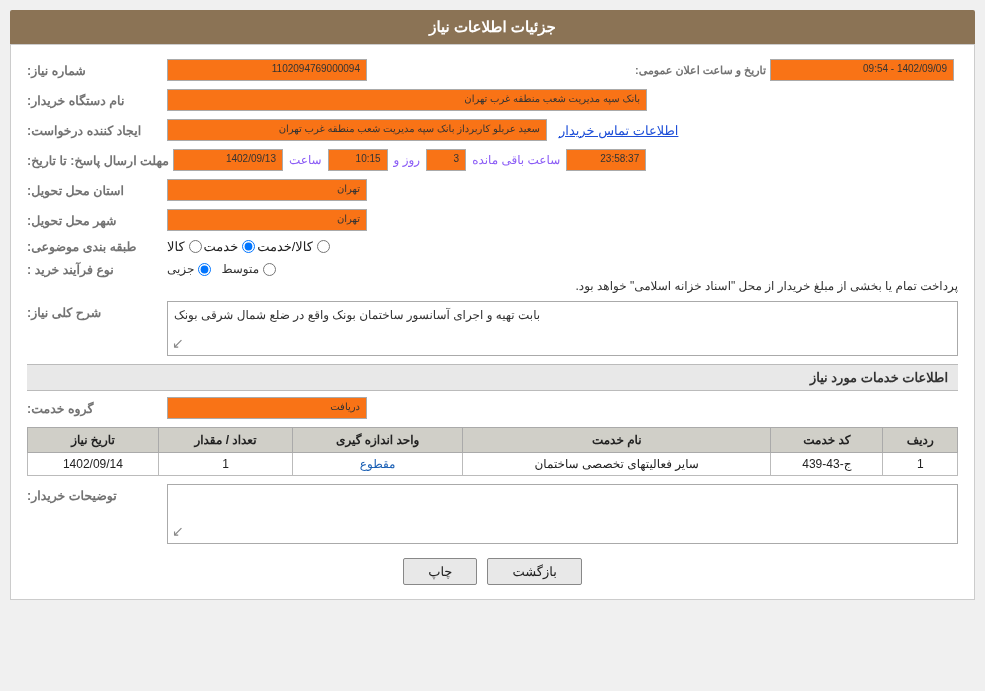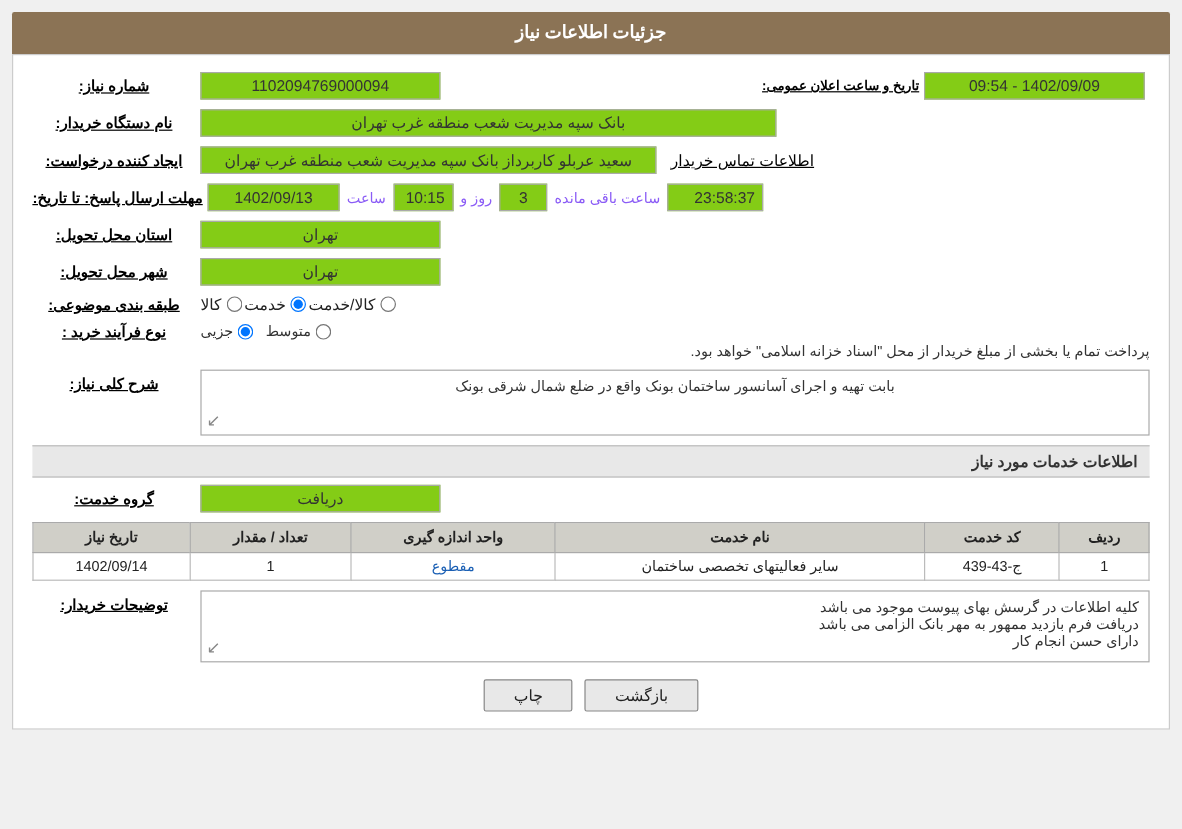--- a/index.html
+++ b/index.html
@@ -18,56 +18,53 @@
     }
     .header-bar {
       background: #8B7355;
       color: #fff;
       text-align: center;
       padding: 8px 12px;
       font-size: 15px;
       font-weight: bold;
       border-radius: 2px 2px 0 0;
       margin-bottom: 0;
-      font-family: Liberation Serif, serif;
     }
     .main-card {
       background: #fff;
       border: 1px solid #ccc;
       padding: 14px 16px;
     }
     .form-row {
       display: flex;
       align-items: center;
       margin-bottom: 8px;
       flex-direction: row-reverse;
     }
     .form-label {
       min-width: 140px;
-      text-align: center;
+      text-align: left;
       font-weight: bold;
-      color: #000000;
+      color: #737373;
       padding-right: 4px;
       font-size: 12.5px;
-      text-decoration: underline;
     }
     .input-box {
       border: 1px solid #aaa;
-      background: #84cc16;
+      background: #f97316;
       padding: 3px 6px;
       min-height: 22px;
-      font-size: 13px;
+      font-size: 10px;
       font-family: Tahoma, Arial, sans-serif;
       direction: rtl;
       color: #333;
       display: inline-block;
-      text-align: center;
     }
     .input-box.small { width: 180px; }
-    .link-text { color: #000000; text-decoration: underline; cursor: pointer; }
+    .link-text { color: #1d4ed8; text-decoration: underline; cursor: pointer; }
     .date-row {
       display: flex;
       align-items: center;
       gap: 6px;
       flex-direction: row-reverse;
     }
     .date-label { font-size: 12px; color: #8b5cf6; }
     .section-title {
       background: #e8e8e8;
       border-top: 1px solid #bbb;
@@ -99,21 +96,21 @@
       flex-direction: row-reverse;
       font-size: 12px;
       color: #333;
     }
     .proc-text { font-size: 12px; }
     .sharh-box {
       border: 1px solid #aaa;
       padding: 6px;
       min-height: 55px;
       background: #fff;
-      text-align: center;
+      text-align: left;
       font-size: 12px;
       color: #333;
       direction: rtl;
       width: 100%;
       position: relative;
     }
     .sharh-arrow {
       position: absolute;
       bottom: 4px;
       left: 4px;
@@ -212,21 +209,21 @@
       <span class="input-box" style="width:380px;">سعید عربلو کاربرداز بانک سپه مدیریت شعب منطقه غرب تهران</span>
       <span style="width:12px;"></span>
       <span class="link-text">اطلاعات تماس خریدار</span>
     </div>
 
     <div class="form-row">
       <span class="form-label">مهلت ارسال پاسخ: تا تاریخ:</span>
       <div class="date-row">
         <span class="input-box" style="width:110px;">1402/09/13</span>
         <span class="date-label">ساعت</span>
-        <span class="input-box" style="width:50px;padding-left:32px;">10:15</span>
+        <span class="input-box" style="width:60px;padding-left:32px;">10:15</span>
         <span class="date-label">روز و</span>
         <span class="input-box" style="width:40px;">3</span>
         <span class="date-label">ساعت باقی مانده</span>
         <span class="input-box" style="width:80px;padding-left:24px;">23:58:37</span>
       </div>
     </div>
 
     <div class="form-row">
       <span class="form-label">استان محل تحویل:</span>
       <span class="input-box" style="width:200px;">تهران</span>
@@ -309,25 +306,20 @@
             <td>1</td>
             <td>1402/09/14</td>
           </tr>
         </tbody>
     </table>
 
     <div style="display:flex;flex-direction:row-reverse;margin-top:8px;align-items:flex-start;">
       <span class="form-label" style="padding-top:4px;">توضیحات خریدار:</span>
       <div style="flex:1;position:relative;">
         <div class="tawzih-box">
-          <div id="tawzihat-lines">
-              <div>کلیه اطلاعات در گرسش بهای پیوست موجود می باشد</div>
-              <div>دریافت فرم بازدید ممهور به مهر بانک الزامی می باشد</div>
-              <div>دارای حسن انجام کار</div>
-            </div>
           <span class="tawzih-arrow">↙</span>
         </div>
       </div>
     </div>
 
     <div class="buttons-row">
       <button class="btn btn-back">بازگشت</button>
       <button class="btn btn-print">چاپ</button>
     </div>
 

